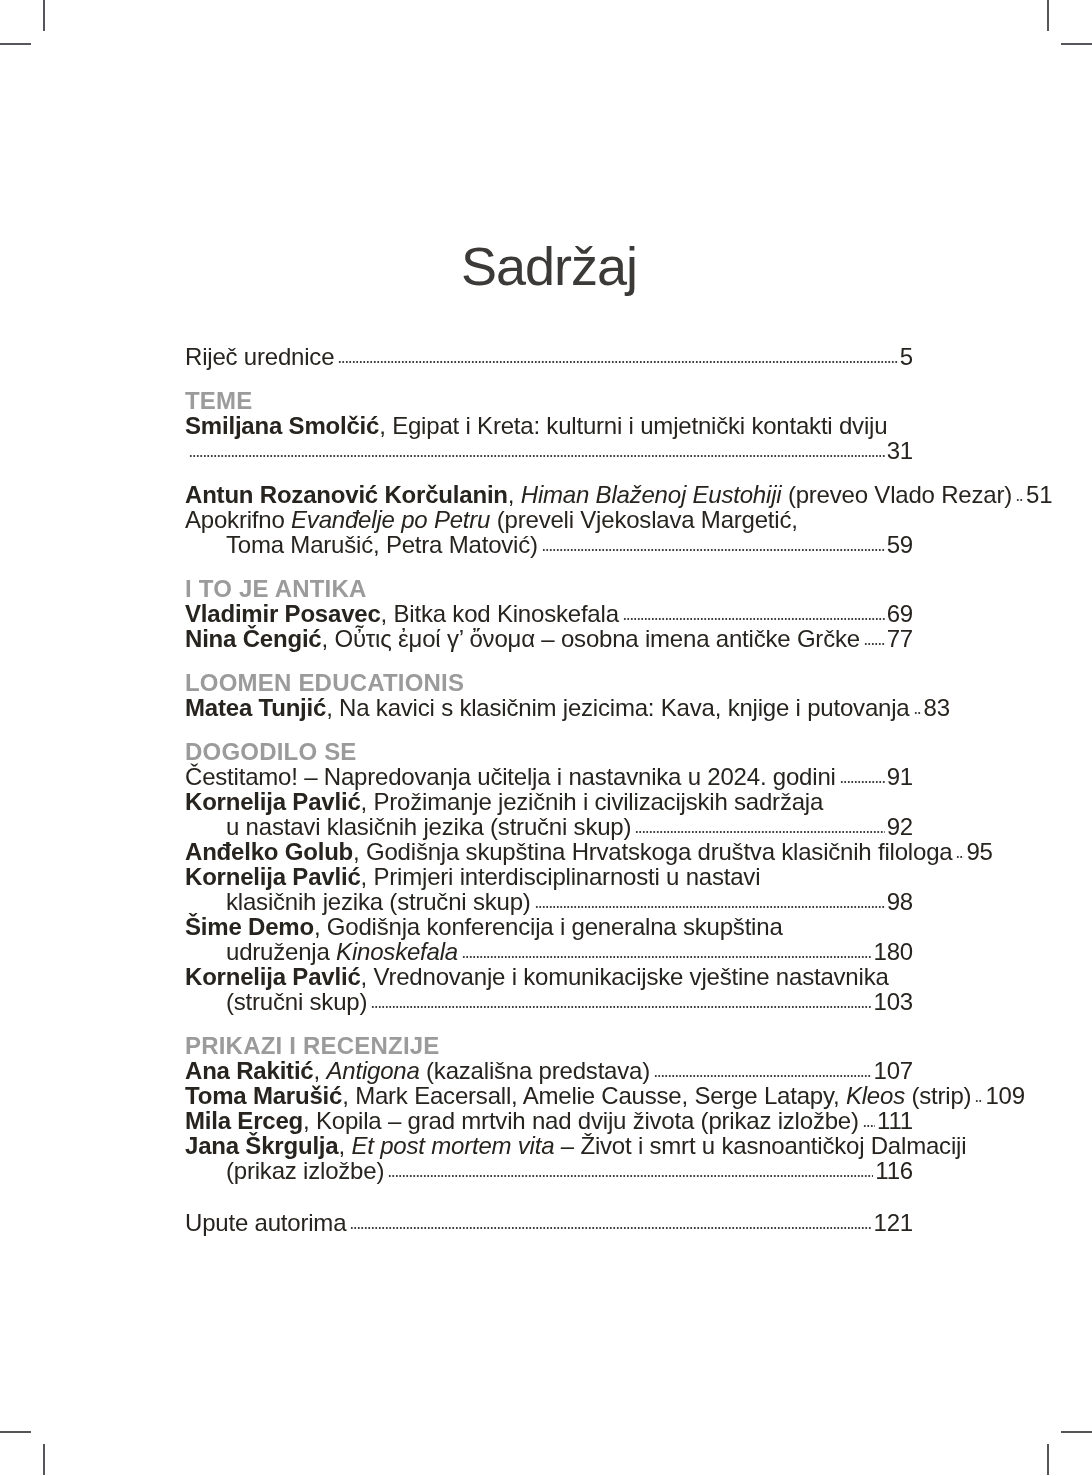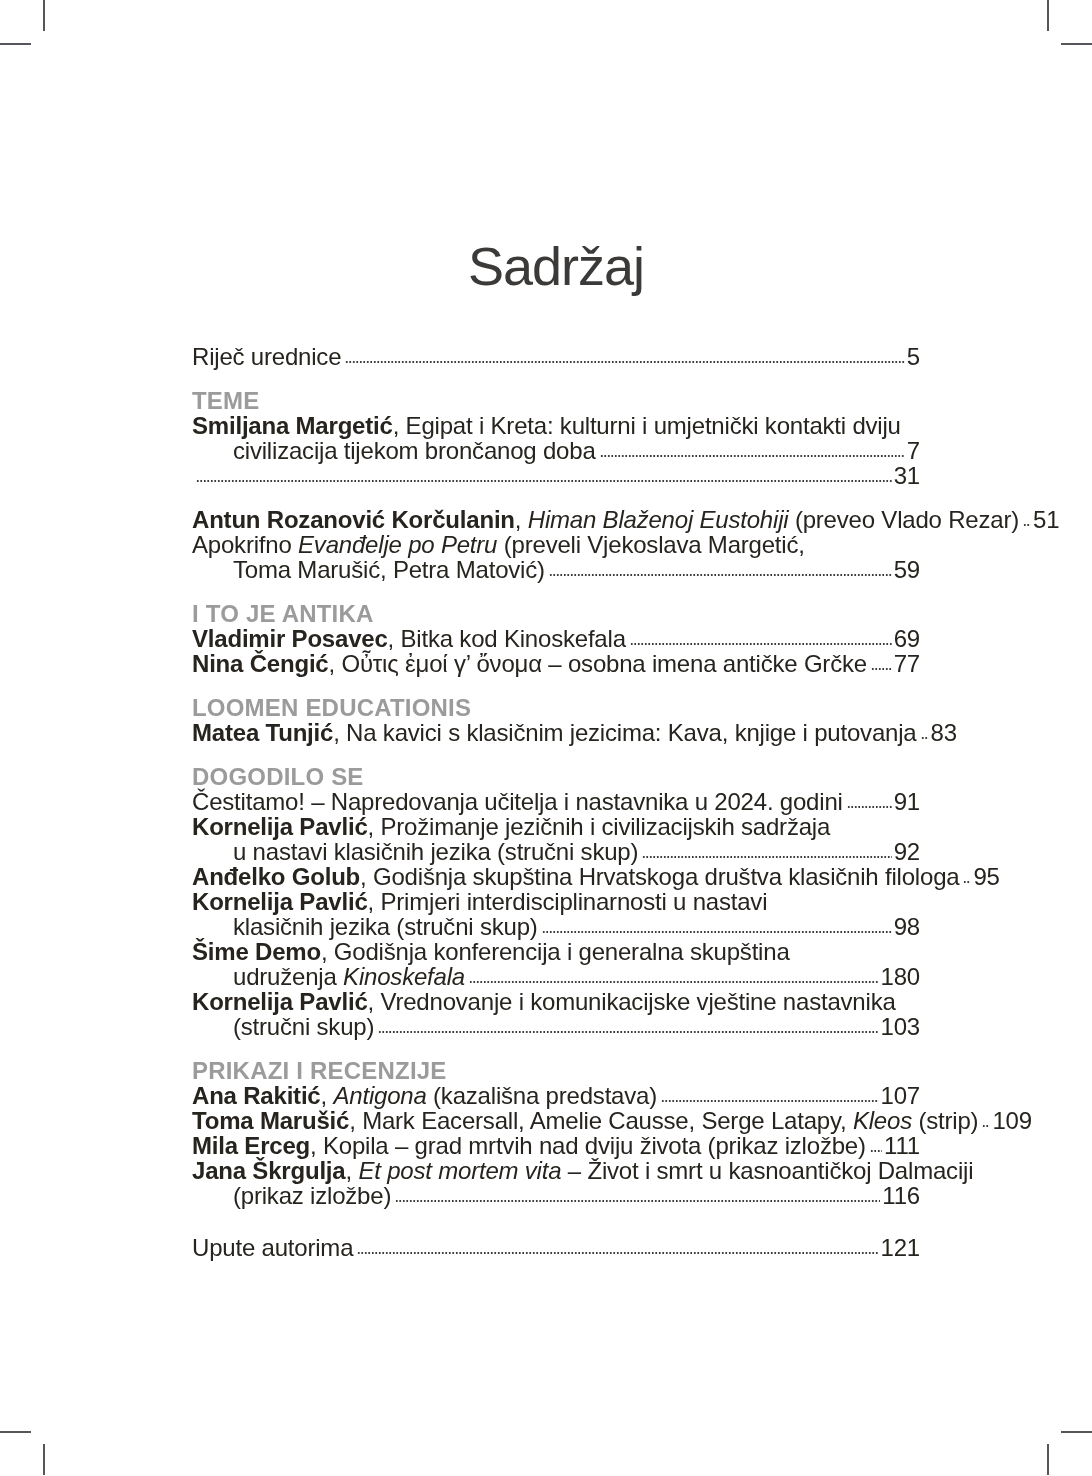--- a/index.html
+++ b/index.html
@@ -20,21 +20,21 @@
   }
 
   
   .crop { position: absolute; background: var(--crop-color); }
   .crop.v { width: 2px; height: 31px; }
   .crop.h { width: 31px; height: 2px; }
 
   
   .content {
     position: absolute;
-    left: 192px;
+    left: 185px;
     top: 238px;
     width: 728px;
   }
   .doc-title {
     font-size: 54px;
     line-height: 56px;
     font-weight: normal;
     letter-spacing: -1px;
     color: #3c3a38;
     text-align: center;
@@ -92,26 +92,21 @@
       <div class="toc-block">
         <div class="toc-line">
           <span class="line-text"><span>Riječ urednice</span></span>
           <span class="leader"></span>
           <span class="page-num">5</span>
         </div>
       </div>
       <div class="toc-block">
         <div class="section-heading">TEME</div>
         <div class="toc-line">
-          <span class="line-text"><span class="seg-bold ">Smiljana Margetić</span><span>, Egipat i Kreta: kulturni i umjetnički kontakti dviju</span></span>
-        </div>
-        <div class="toc-line indent">
-          <span class="line-text"><span>civilizacija tijekom brončanog doba</span></span>
-          <span class="leader"></span>
-          <span class="page-num">7</span>
+          <span class="line-text"><span class="seg-bold ">Smiljana Smolčić</span><span>, Egipat i Kreta: kulturni i umjetnički kontakti dviju</span></span>
         </div>
         <div class="toc-line">
           <span class="leader"></span>
           <span class="page-num">31</span>
         </div>
       </div>
       <div class="toc-block">
         <div class="toc-line">
           <span class="line-text"><span class="seg-bold ">Antun Rozanović Korčulanin</span><span>, </span><span class="seg-italic">Himan Blaženoj Eustohiji</span><span> (preveo Vlado Rezar)</span></span>
           <span class="leader"></span>

